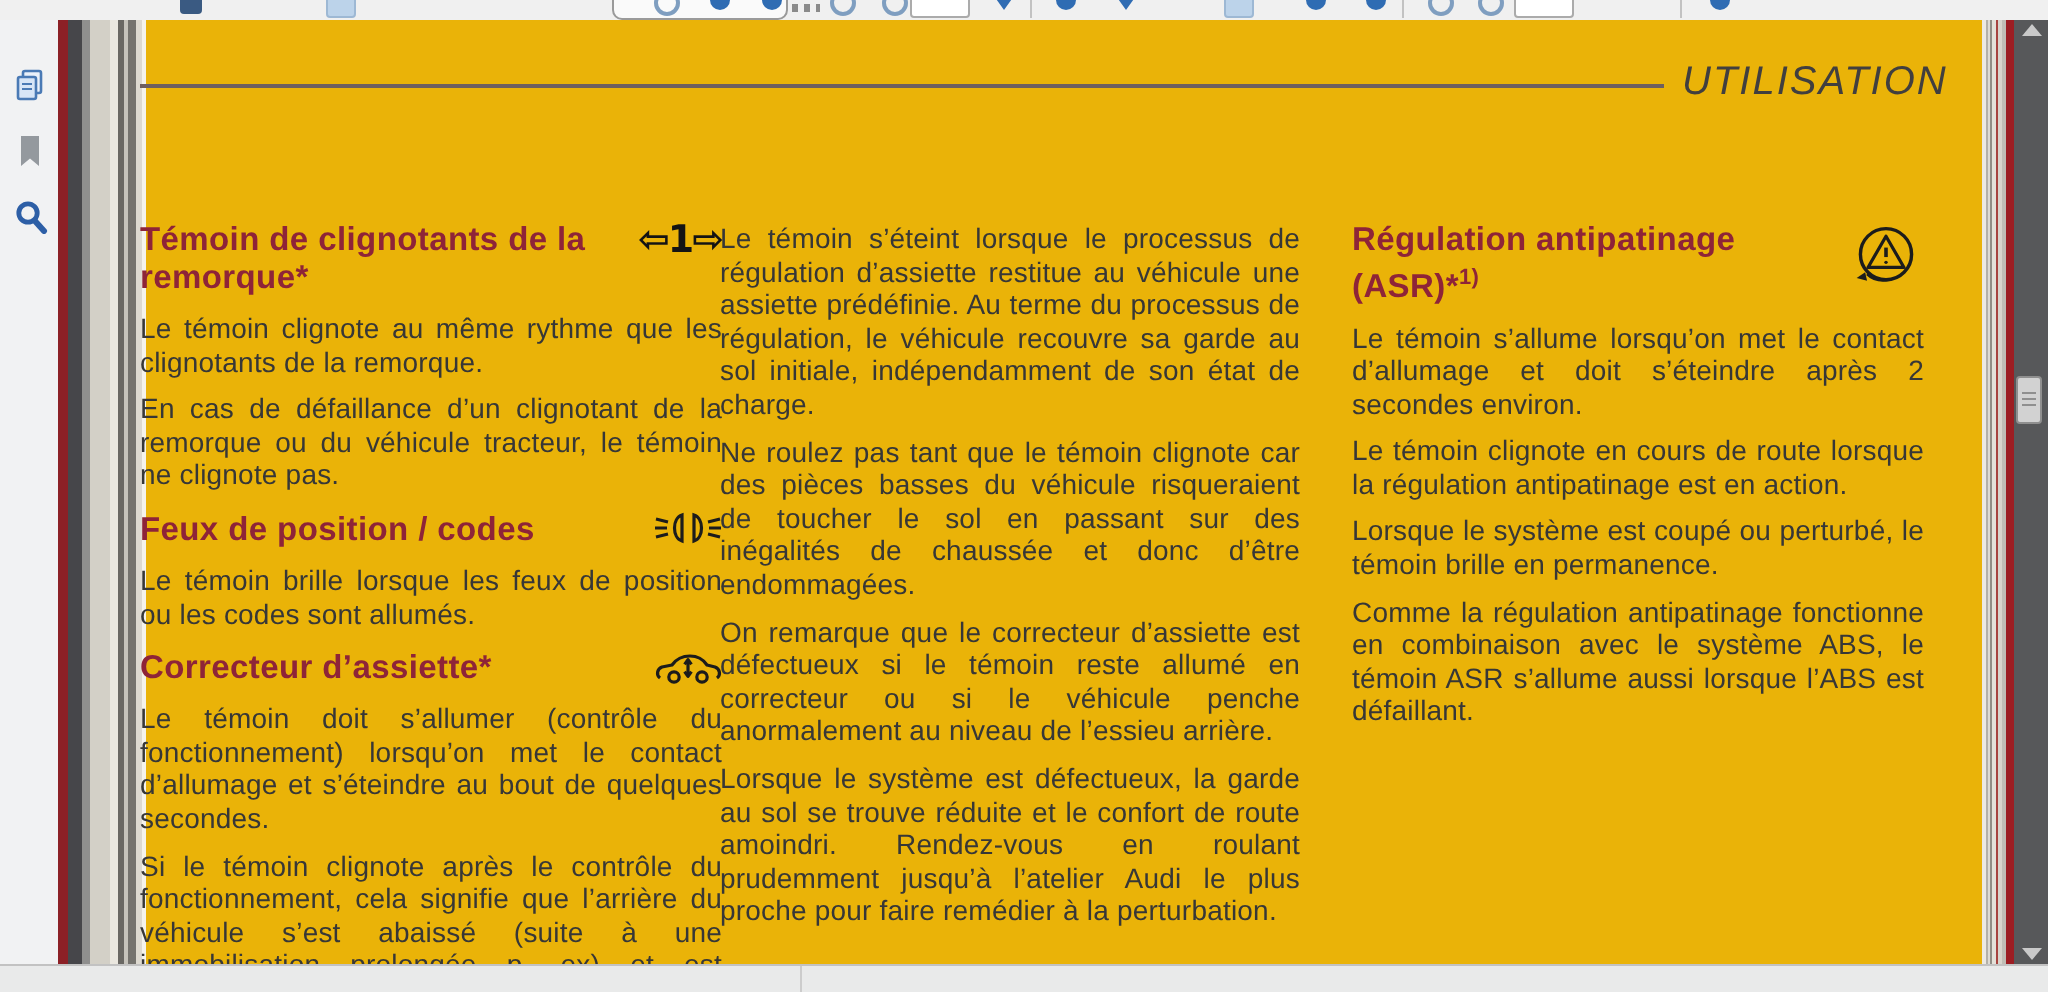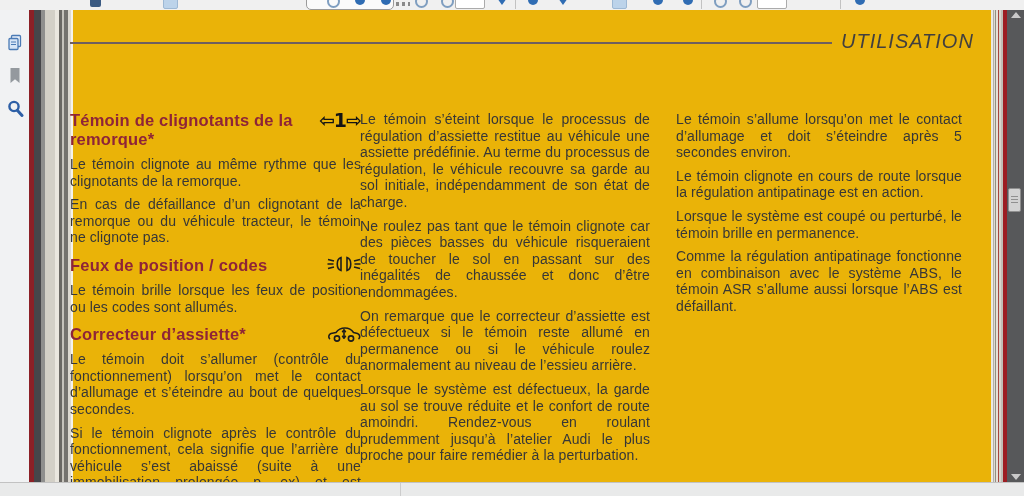--- a/index.html
+++ b/index.html
@@ -184,26 +184,43 @@
         </div>
       </div>
       <p>Le témoin doit s’allumer (contrôle du fonctionnement) lorsqu’on met le contact d’allumage et s’éteindre au bout de quelques secondes.</p>
       <p class="last">Si le témoin clignote après le contrôle du fonctionnement, cela signifie que l’arrière du véhicule s’est abaissé (suite à une immobilisation prolongée p. ex) et est descendu</p>
 
     </div>
 
     <div class="col col2">
       <p>Le témoin s’éteint lorsque le processus de régulation d’assiette restitue au véhicule une assiette prédéfinie. Au terme du processus de régulation, le véhicule recouvre sa garde au sol initiale, indépendamment de son état de charge.</p>
       <p>Ne roulez pas tant que le témoin clignote car des pièces basses du véhicule risqueraient de toucher le sol en passant sur des inégalités de chaussée et donc d’être endommagées.</p>
-      <p>On remarque que le correcteur d’assiette est défectueux si le témoin reste allumé en permanence ou si le véhicule roulez anormalement au niveau de l’essieu arrière.</p>
+      <p>On remarque que le correcteur d’assiette est défectueux si le témoin reste allumé en correcteur ou si le véhicule penche anormalement au niveau de l’essieu arrière.</p>
       <p class="last">Lorsque le système est défectueux, la garde au sol se trouve réduite et le confort de route amoindri. Rendez-vous en roulant prudemment jusqu’à l’atelier Audi le plus proche pour faire remédier à la perturbation.</p>
     </div>
 
     <div class="col col3">
-      <p>Le témoin s’allume lorsqu’on met le contact d’allumage et doit s’éteindre après 5 secondes environ.</p>
+      <div class="h-row">
+        <div class="h-text" style="max-width:222px">
+          <span>Régulation antipatinage (ASR)*</span><sup>1)</sup>
+        </div>
+        <div class="h-icon">
+          <svg width="38" height="36" viewBox="0 0 40 38">
+            <g stroke="#1c1c1c" fill="none">
+              <circle cx="20" cy="17" r="13.5" stroke-width="1.8"></circle>
+              <path d="M20 7.5l9.5 16.5h-19z" stroke-width="1.7" stroke-linejoin="round"></path>
+              <path d="M20 13.5v5" stroke-width="1.9"></path>
+              <circle cx="20" cy="21.3" r="0.9" fill="#1c1c1c" stroke="none"></circle>
+              <path d="M9 26.5l-4.5 3 5.5 1.5z" fill="#1c1c1c" stroke="none"></path>
+              <path d="M10 27.5c3 3 7 4 12 3" stroke-width="1.4"></path>
+            </g>
+          </svg>
+        </div>
+      </div>
+      <p>Le témoin s’allume lorsqu’on met le contact d’allumage et doit s’éteindre après 2 secondes environ.</p>
       <p>Le témoin clignote en cours de route lorsque la régulation antipatinage est en action.</p>
       <p>Lorsque le système est coupé ou perturbé, le témoin brille en permanence.</p>
       <p>Comme la régulation antipatinage fonctionne en combinaison avec le système ABS, le témoin ASR s’allume aussi lorsque l’ABS est défaillant.</p>
     </div>
   </div>
 
   <div class="canvas-dark">
     <div class="scroll-up"></div>
     <div class="scroll-thumb"></div>
     <div class="scroll-down"></div>

